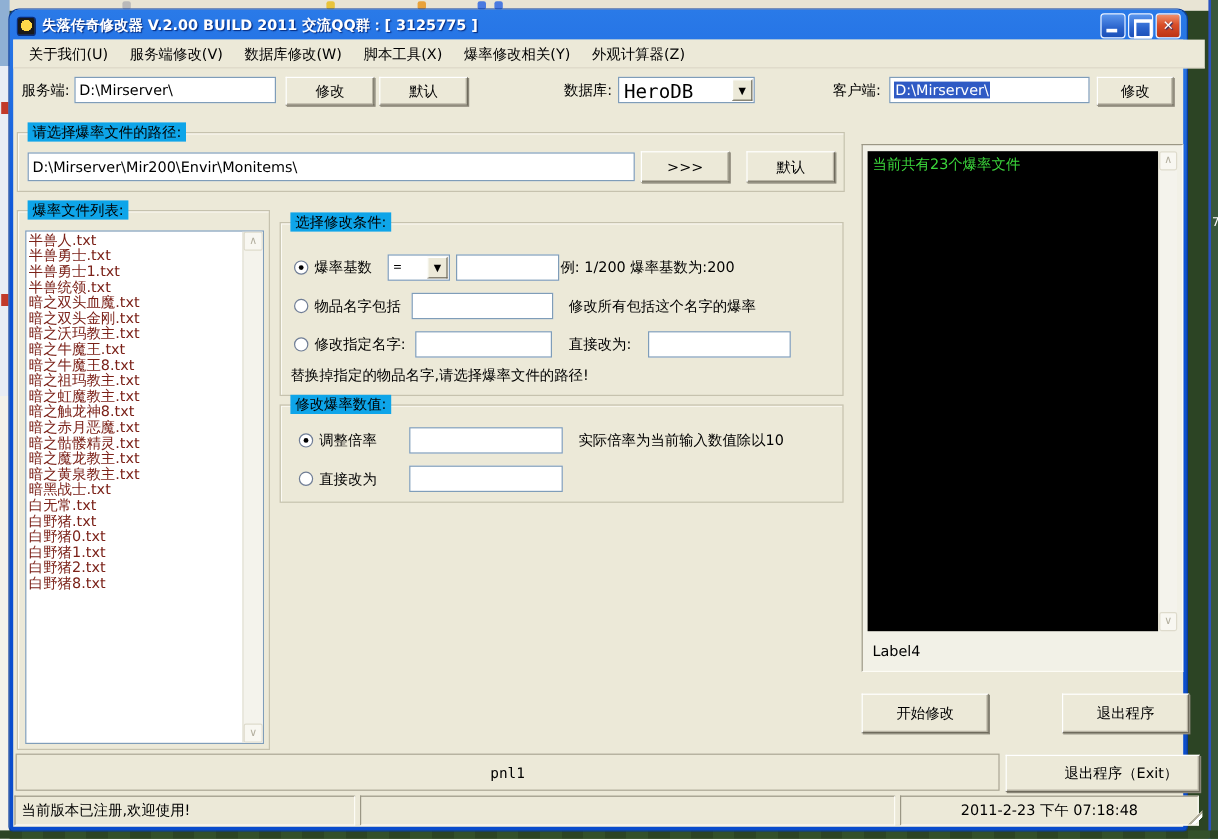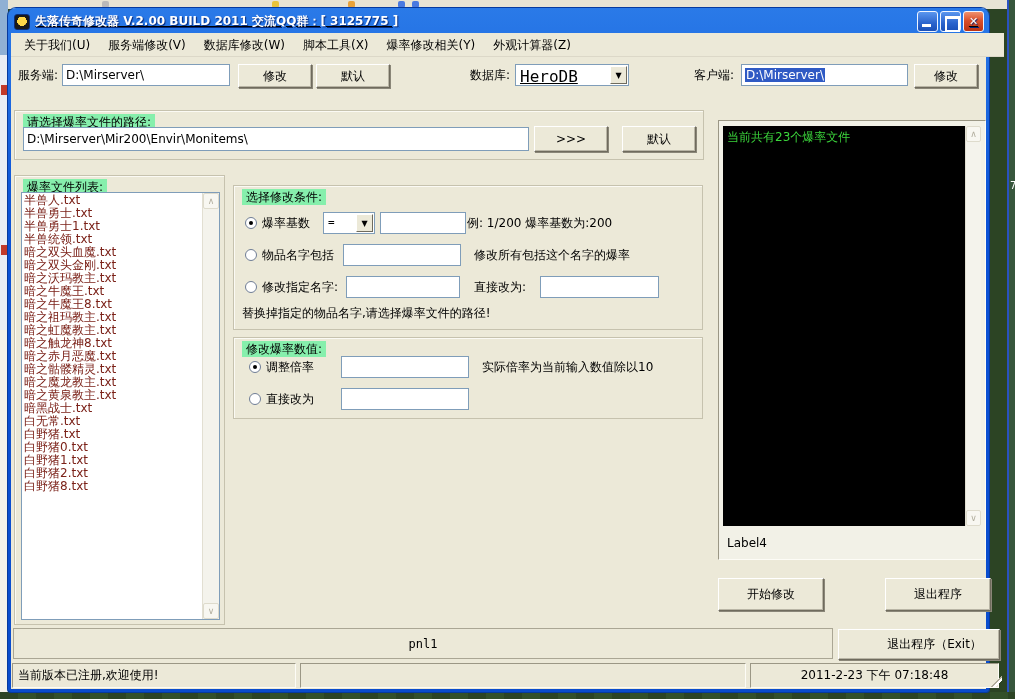--- a/index.html
+++ b/index.html
@@ -11,21 +11,21 @@
   .bg-top { left:0; top:0; width:1015px; height:9px; background:#e8e4d4; }
   .blob { top:1px; width:7px; height:7px; border-radius:2px; }
   .bg-left { left:0; top:0; width:8px; height:699px; background:linear-gradient(180deg,#8fb0d4 0 55px,#e9edf4 55px 330px,#f4f2ea 330px 100%); }
   .bg-left-mark1 { left:1px; top:85px; width:6px; height:10px; background:#c23a2a; }
   .bg-left-mark2 { left:1px; top:245px; width:6px; height:10px; background:#c23a2a; }
   .bg-right { left:1007px; top:0; width:8px; height:699px; background:linear-gradient(90deg,#2a52c0 0 2px,#37563c 2px 100%); color:#fff; font-size:10px; }
   .bg-right span { position:absolute; left:3px; top:180px; }
   .bg-bottom { left:0; top:692px; width:1015px; height:7px; background:repeating-linear-gradient(90deg,#2c4424 0 18px,#33502a 18px 36px); }
 
   
-  .win { left:8px; top:8px; width:981px; height:684px; background:linear-gradient(180deg,#2a7ae8,#0b52d6 30%,#0a4ccc); border-radius:8px 8px 3px 3px; padding:2px 3px 3px 3px; box-shadow:0 0 0 1px #073a9e;text-decoration:underline; }
+  .win { left:8px; top:8px; width:981px; height:684px; background:linear-gradient(180deg,#2a7ae8,#0b52d6 30%,#0a4ccc); border-radius:8px 8px 3px 3px; padding:2px 3px 3px 3px; box-shadow:0 0 0 1px #073a9e; }
   .titlebar { height:23px; display:flex; align-items:center; color:#fff; font-weight:bold; font-size:12px; text-shadow:1px 1px 1px #04287a; }
   .app-icon { width:16px; height:16px; margin:0 5px 0 3px; border-radius:3px; background:radial-gradient(circle at 50% 45%, #ffd84a 0 45%, #1a1a1a 46% 100%); border:1px solid #0a2c7a; position:relative; flex:0 0 auto; }
   .title-text { flex:1 1 auto; white-space:nowrap; overflow:hidden; }
   .winbtns { display:flex; gap:2px; margin-right:2px; }
   .wbtn { width:21px; height:21px; border-radius:3px; border:1px solid #eef4ff; color:#fff; font-size:11px; line-height:19px; text-align:center; background:linear-gradient(180deg,#5a96ee,#2a63cc 60%,#1b50b8); position:relative; }
   .wbtn.close { background:linear-gradient(180deg,#f0926e,#da4f2a 45%,#bc3313); font-weight:bold; }
   .wbtn.min::after { content:""; position:absolute; left:4px; bottom:4px; width:9px; height:3px; background:#fff; }
   .wbtn.max::after { content:""; position:absolute; left:4px; top:4px; width:11px; height:11px; border:2px solid #fff; border-top-width:3px; }
 
   .client { position:relative; background:#ece9d8; height:656px; }
@@ -35,21 +35,21 @@
   .menubar > div { padding:0 9px; line-height:22px; cursor:default; }
 
   
   .lbl { line-height:22px; white-space:nowrap; }
   .tbox { background:#fff; border:1px solid #7f9db9; height:22px; font:12px "DejaVu Sans",sans-serif; padding:0 3px; }
   input.tbox { outline:none; }
   .btn { background:#ece9d8; border:1px solid; border-color:#ffffff #6f6b5d #6f6b5d #ffffff; box-shadow:inset -1px -1px 0 #b9b5a5, 1px 1px 0 #8a8678; text-align:center; font:12px "DejaVu Sans",sans-serif; cursor:default; display:flex; align-items:center; justify-content:center; }
   .combo { background:#fff; border:1px solid #7f9db9; height:22px; position:relative; padding:2px 20px 0 4px; }
   .combo-btn { position:absolute; right:1px; top:1px; width:17px; height:18px; background:#ece9d8; border:1px solid; border-color:#fff #6f6b5d #6f6b5d #fff; font-size:8px; line-height:17px; text-align:center; color:#000; }
   .group { position:absolute; border:1px solid #c6c2ae; box-shadow:1px 1px 0 #fbfaf4 inset; }
-  .group > .cap { position:absolute; top:-9px; left:8px; background:#86efac; padding:0 4px; line-height:16px;margin-top:12px; }
+  .group > .cap { position:absolute; top:-9px; left:8px; background:#0ea5e9; padding:0 4px; line-height:16px; }
   .radio { width:12px; height:12px; border-radius:50%; background:#fff; border:1px solid #6f7d95; position:absolute; }
   .radio.on::after { content:""; position:absolute; left:3px; top:3px; width:4px; height:4px; border-radius:50%; background:#000; }
 
   
   .sb { background:#f4f3ec; border-left:1px solid #e2dfd2; }
   .sb .sbtn { position:absolute; left:0; width:100%; height:16px; background:#f8f7f1; border:1px solid #dedbcc; border-radius:2px; color:#b2ae9e; font-size:9px; text-align:center; line-height:14px; }
   .sb .up { top:0; } .sb .dn { bottom:0; }
 
   
   .listbox { position:absolute; left:6px; top:16px; width:199px; height:428px; background:#fff; border:1px solid #7f9db9; overflow:hidden; }

